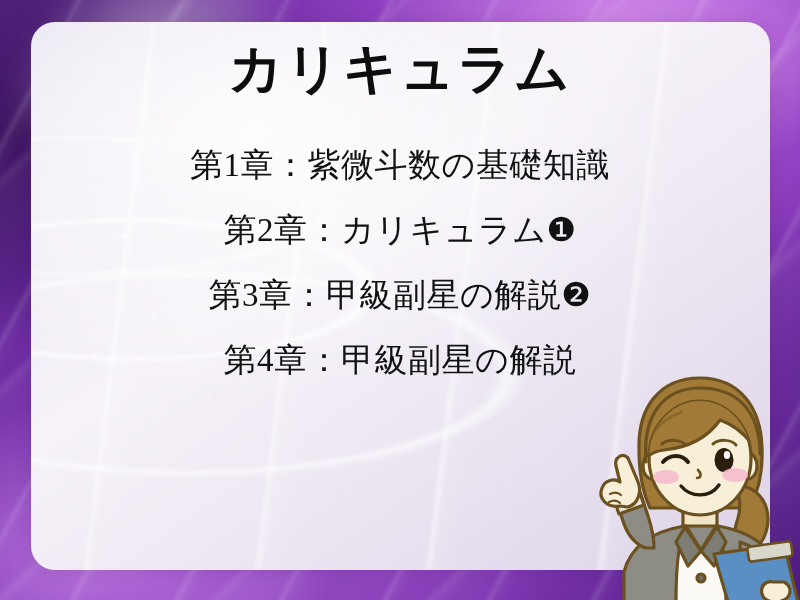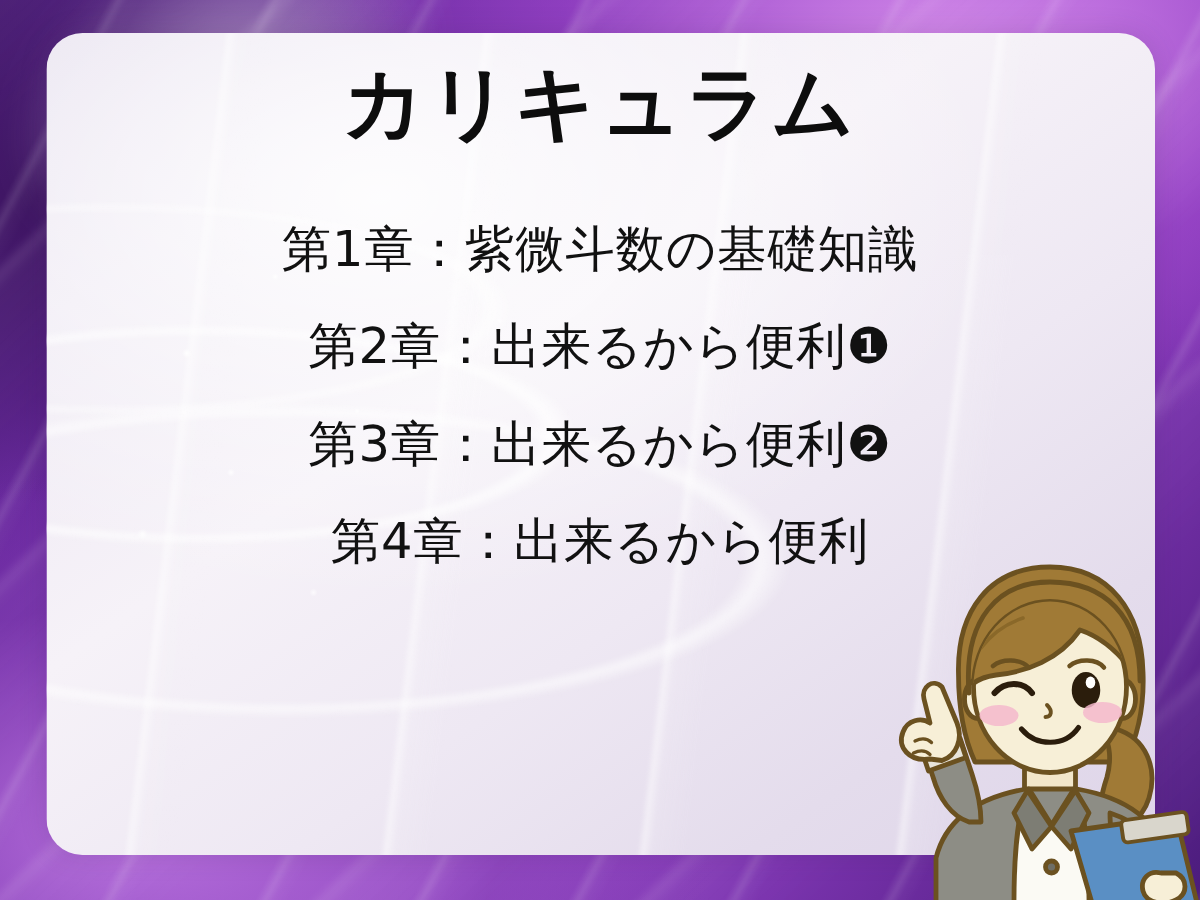--- a/index.html
+++ b/index.html
@@ -149,20 +149,21 @@
     position: absolute;
     left: 0; right: 0;
     top: 133px;
   }
 
   .chapter-row {
     height: 65px;
     display: flex;
     align-items: center;
     justify-content: center;
+    font-family: Liberation Serif, serif;
   }
 
   .chapter-text {
     font-size: 33px;
     font-weight: 500;
     color: #111111;
     letter-spacing: 0.5px;
     white-space: nowrap;
     line-height: 1;
   }
@@ -215,31 +216,31 @@
 
   <div class="title">カリキュラム</div>
 
   <div class="chapters">
 
     <div class="chapter-row">
       <span class="chapter-text">第1章：紫微斗数の基礎知識</span>
     </div>
 
     <div class="chapter-row">
-      <span class="chapter-text">第2章：出来るから便利</span>
+      <span class="chapter-text">第2章：カリキュラム</span>
         <span class="chapter-text">❶</span>
     </div>
 
     <div class="chapter-row">
-      <span class="chapter-text">第3章：出来るから便利</span>
+      <span class="chapter-text">第3章：甲級副星の解説</span>
         <span class="chapter-text">❷</span>
     </div>
 
     <div class="chapter-row">
-      <span class="chapter-text">第4章：出来るから便利</span>
+      <span class="chapter-text">第4章：甲級副星の解説</span>
     </div>
 
 
   </div>
 
 
   <div class="figure">
     <svg viewBox="0 0 216 236" xmlns="http://www.w3.org/2000/svg">
       <defs>
         <clipPath id="faceclip">

